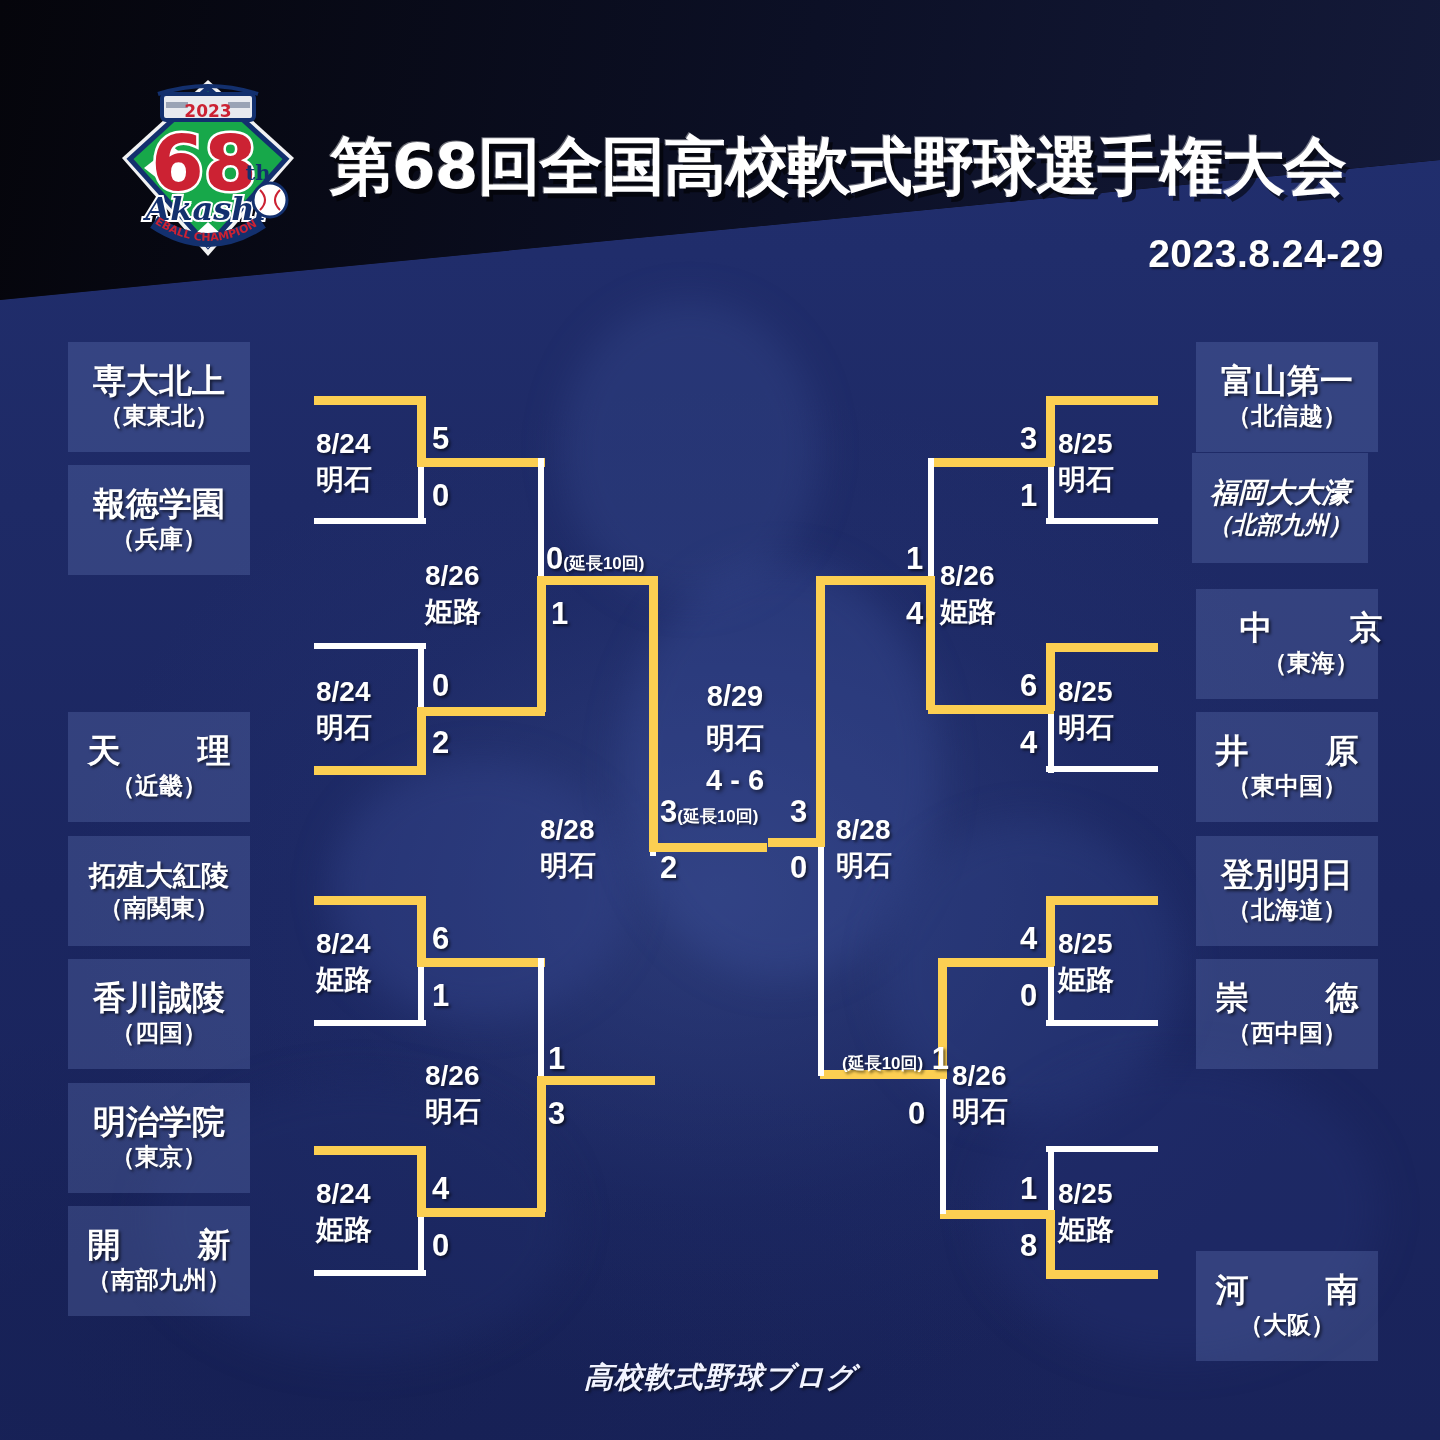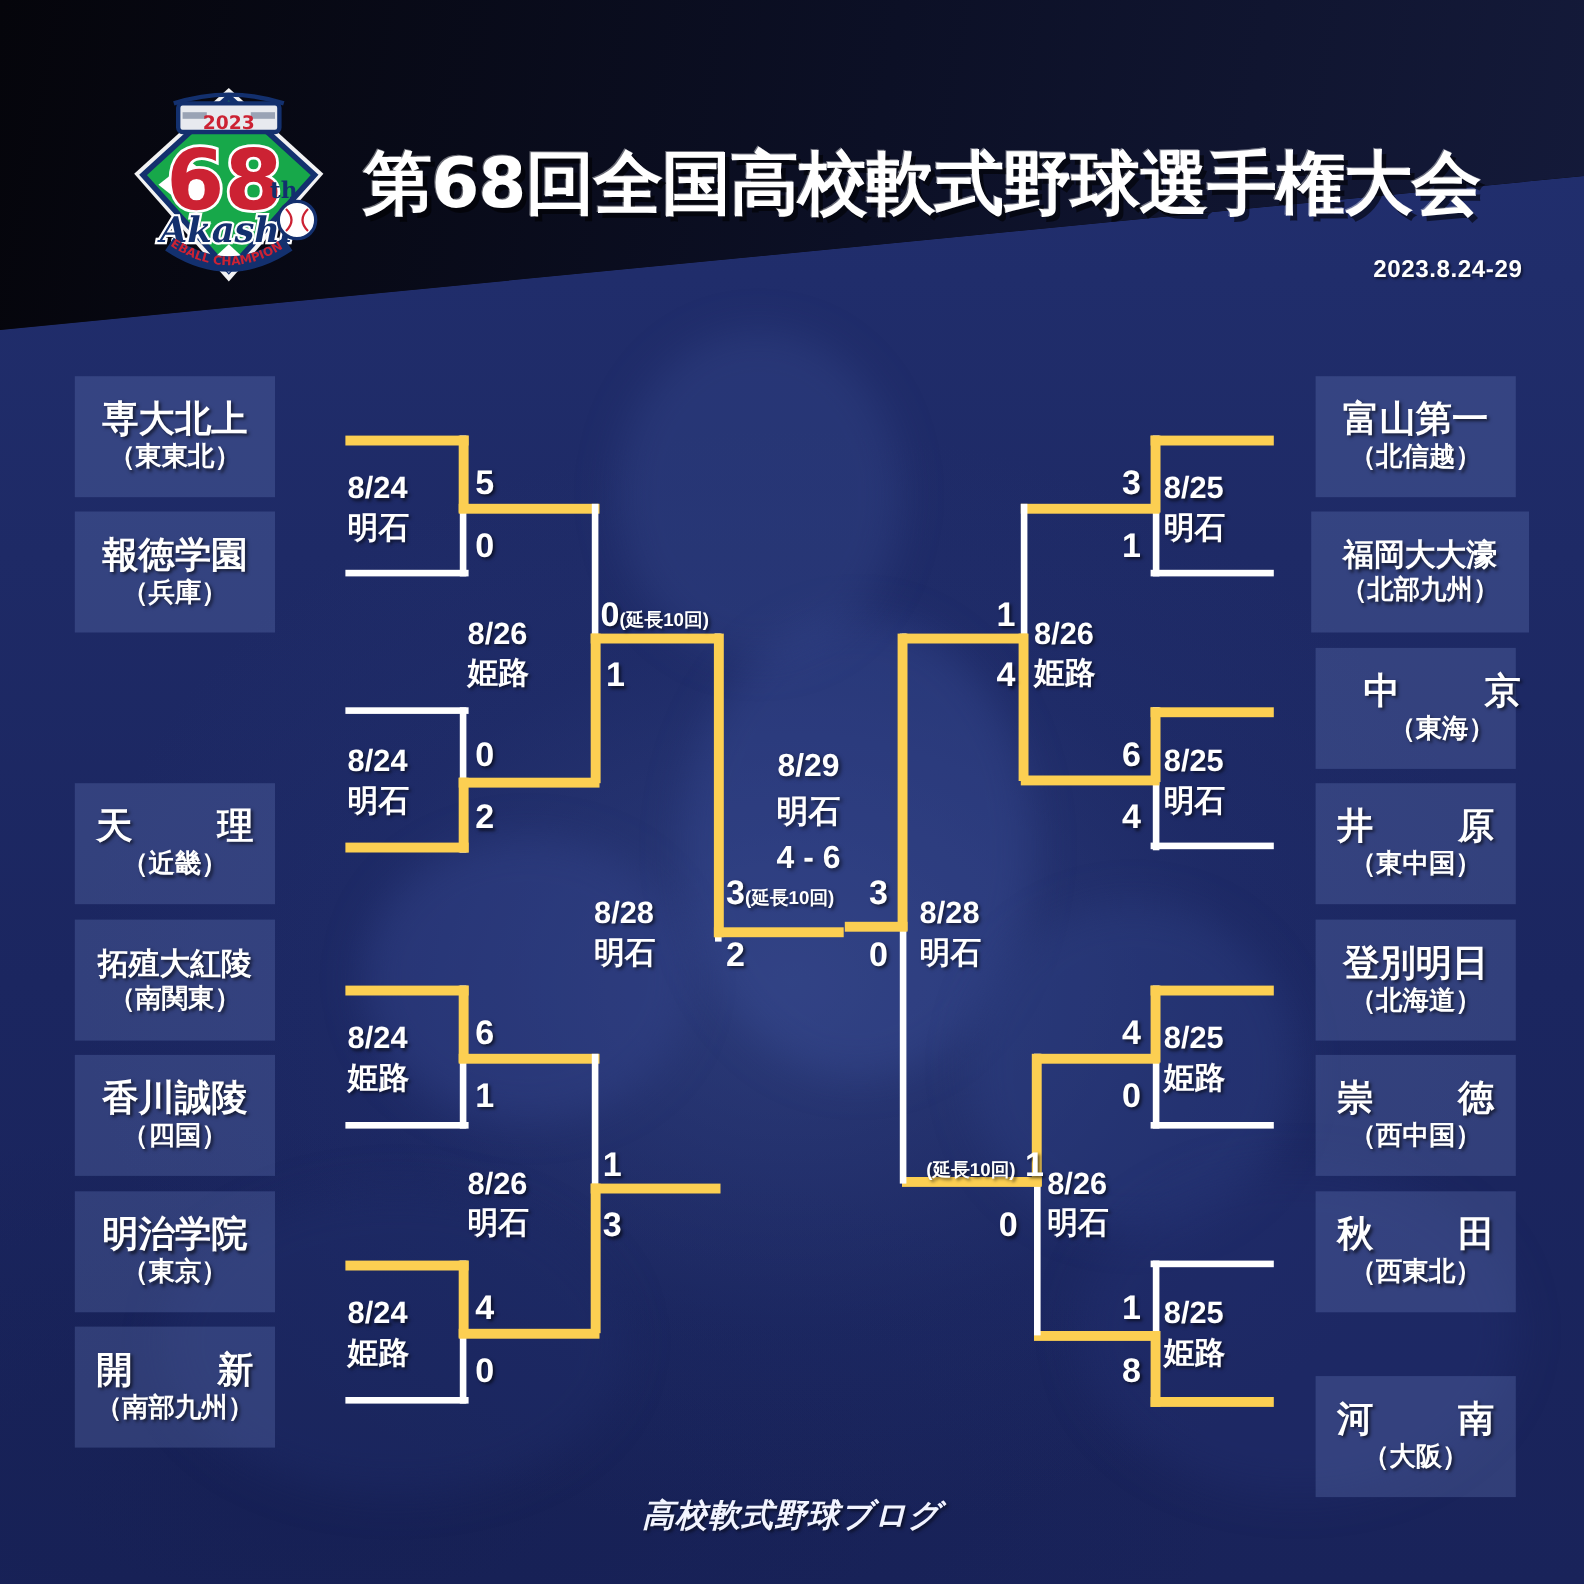--- a/index.html
+++ b/index.html
@@ -37,21 +37,21 @@
   #title {
     position:absolute; left:330px; top:124px; z-index:6;
     font-size:63px; font-weight:900; color:#ffffff;
     letter-spacing:-1px;
     font-family:"DejaVu Sans","Liberation Sans",sans-serif;
     text-shadow: 4px 5px 0 rgba(0,0,0,0.55), -1px -1px 0 rgba(255,255,255,0.4);
     white-space:nowrap;
   }
   #date {
     position:absolute; right:56px; top:232px; z-index:6;
-    font-size:22px; font-weight:800; color:#ffffff; letter-spacing:0.5px;
+    font-size:39px; font-weight:800; color:#ffffff; letter-spacing:0.5px;
     text-shadow: 2px 2px 2px rgba(0,0,0,0.5);
   }
   #footer {
     position:absolute; left:0; bottom:42px; width:1440px; text-align:center; z-index:6;
     font-size:29px; font-weight:900; color:#f2f4ff;
     font-style: italic; letter-spacing:1px;
     text-shadow: 2px 2px 3px rgba(0,0,0,0.55);
   }
   
   .team {
@@ -163,43 +163,39 @@
   </div>
   <div class="team" style="left:68px; top:1206px;">
     <div class="nm sp">開　新</div>
     <div class="rg">（南部九州）</div>
   </div>
 
   <div class="team" style="left:1196px; top:342px;">
     <div class="nm">富山第一</div>
     <div class="rg">（北信越）</div>
   </div>
-  <div class="team" style="left:1192px; top:465px; width:198px;">
+  <div class="team" style="left:1192px; top:453px; width:176px;font-style:italic;">
     <div class="nm s6">福岡大大濠</div>
     <div class="rg">（北部九州）</div>
   </div>
   <div class="team" style="left:1196px; top:589px;padding-left:48px;">
     <div class="nm sp">中　京</div>
     <div class="rg">（東海）</div>
   </div>
   <div class="team" style="left:1196px; top:712px;">
     <div class="nm sp">井　原</div>
     <div class="rg">（東中国）</div>
   </div>
   <div class="team" style="left:1196px; top:836px;">
     <div class="nm">登別明日</div>
     <div class="rg">（北海道）</div>
   </div>
   <div class="team" style="left:1196px; top:959px;">
     <div class="nm sp">崇　徳</div>
     <div class="rg">（西中国）</div>
-  </div>
-  <div class="team" style="left:1196px; top:1083px;">
-    <div class="nm sp">秋　田</div>
-    <div class="rg">（西東北）</div>
   </div>
   <div class="team" style="left:1196px; top:1206px;margin-top:45px;">
     <div class="nm sp">河　南</div>
     <div class="rg">（大阪）</div>
   </div>
 
   <div class="ln y" style="left:314px; top:396px; width:112px; height:9px;"></div>
   <div class="ln w" style="left:314px; top:518px; width:112px; height:6px;"></div>
   <div class="ln w" style="left:418px; top:396px; width:6px; height:128px;"></div>
   <div class="ln y" style="left:417px; top:396px; width:9px; height:70px;"></div>

